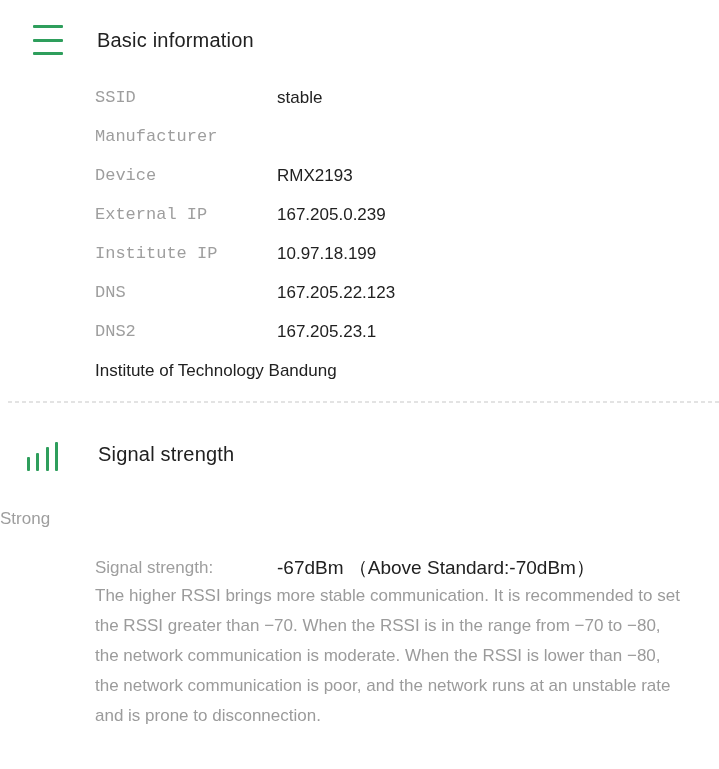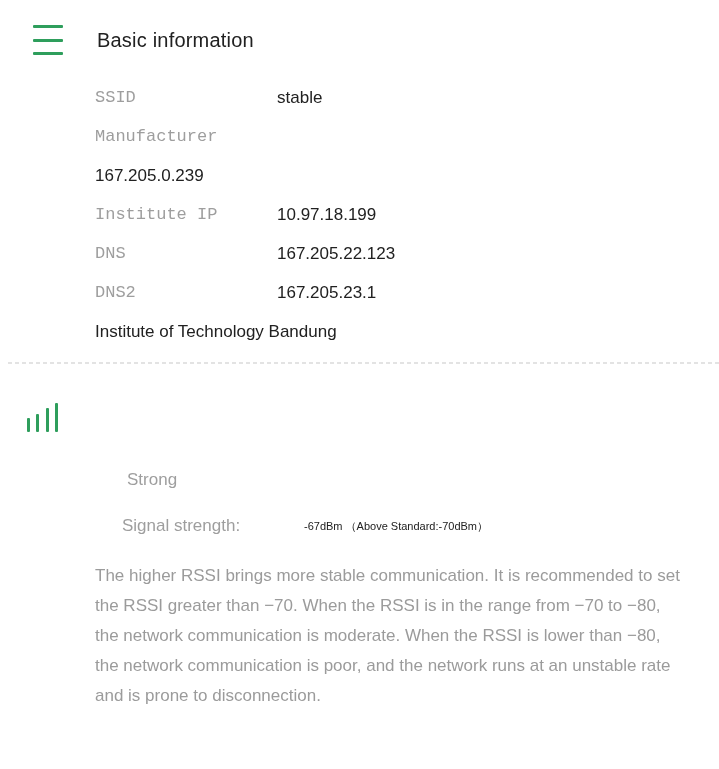--- a/index.html
+++ b/index.html
@@ -108,44 +108,40 @@
     background: repeating-linear-gradient(
       90deg,
       #e3e3e3 0px, #e3e3e3 4px,
       transparent 4px, transparent 7px
     );
   }
 
   
   .signal-status {
     margin-top: 38px;
-    padding-left: 95px;
     font-size: 17px;
     color: #9e9e9e;
-    margin-left: 32px;
   }
   .signal-row {
     margin-top: 26px;
     padding-left: 95px;
     display: flex;
     align-items: center;
-    margin-left: 27px;
   }
   .signal-row .label {
     width: 182px;
     flex: 0 0 auto;
     font-size: 17px;
     color: #9e9e9e;
   }
   .signal-row .value {
-    font-size: 11px;
+    font-size: 19px;
     color: #212121;
   }
   .signal-desc {
-    margin-top: 25px;
     margin-left: 95px;
     width: 586px;
     font-size: 17px;
     line-height: 30px;
     color: #9b9b9b;
   }
 </style>
 </head>
 <body>
 
@@ -162,20 +158,25 @@
     </div>
     <div class="rows" id="basic-rows">
         <div class="info-row">
           <span class="label">SSID</span>
           <span class="value">stable</span>
         </div>
         <div class="info-row">
           <span class="label">Manufacturer</span>
         </div>
         <div class="info-row">
+          <span class="label">Device</span>
+          <span class="value">RMX2193</span>
+        </div>
+        <div class="info-row">
+          <span class="label">External IP</span>
           <span class="value">167.205.0.239</span>
         </div>
         <div class="info-row">
           <span class="label">Institute IP</span>
           <span class="value">10.97.18.199</span>
         </div>
         <div class="info-row">
           <span class="label">DNS</span>
           <span class="value">167.205.22.123</span>
         </div>
@@ -192,20 +193,21 @@
   <div class="divider"></div>
 
   <section>
     <div class="section-header signal">
       <span class="signal-bars-icon">
         <i></i>
           <i></i>
           <i></i>
           <i></i>
       </span>
+      <h2 class="section-title">Signal strength</h2>
     </div>
 
     <div class="signal-status">Strong</div>
 
     <div class="signal-row">
       <span class="label">Signal strength:</span>
       <span class="value">-67dBm （Above Standard:-70dBm）</span>
     </div>
 
     <p class="signal-desc">The higher RSSI brings more stable communication. It is recommended to set the RSSI greater than −70. When the RSSI is in the range from −70 to −80, the network communication is moderate. When the RSSI is lower than −80, the network communication is poor, and the network runs at an unstable rate and is prone to disconnection.</p>

